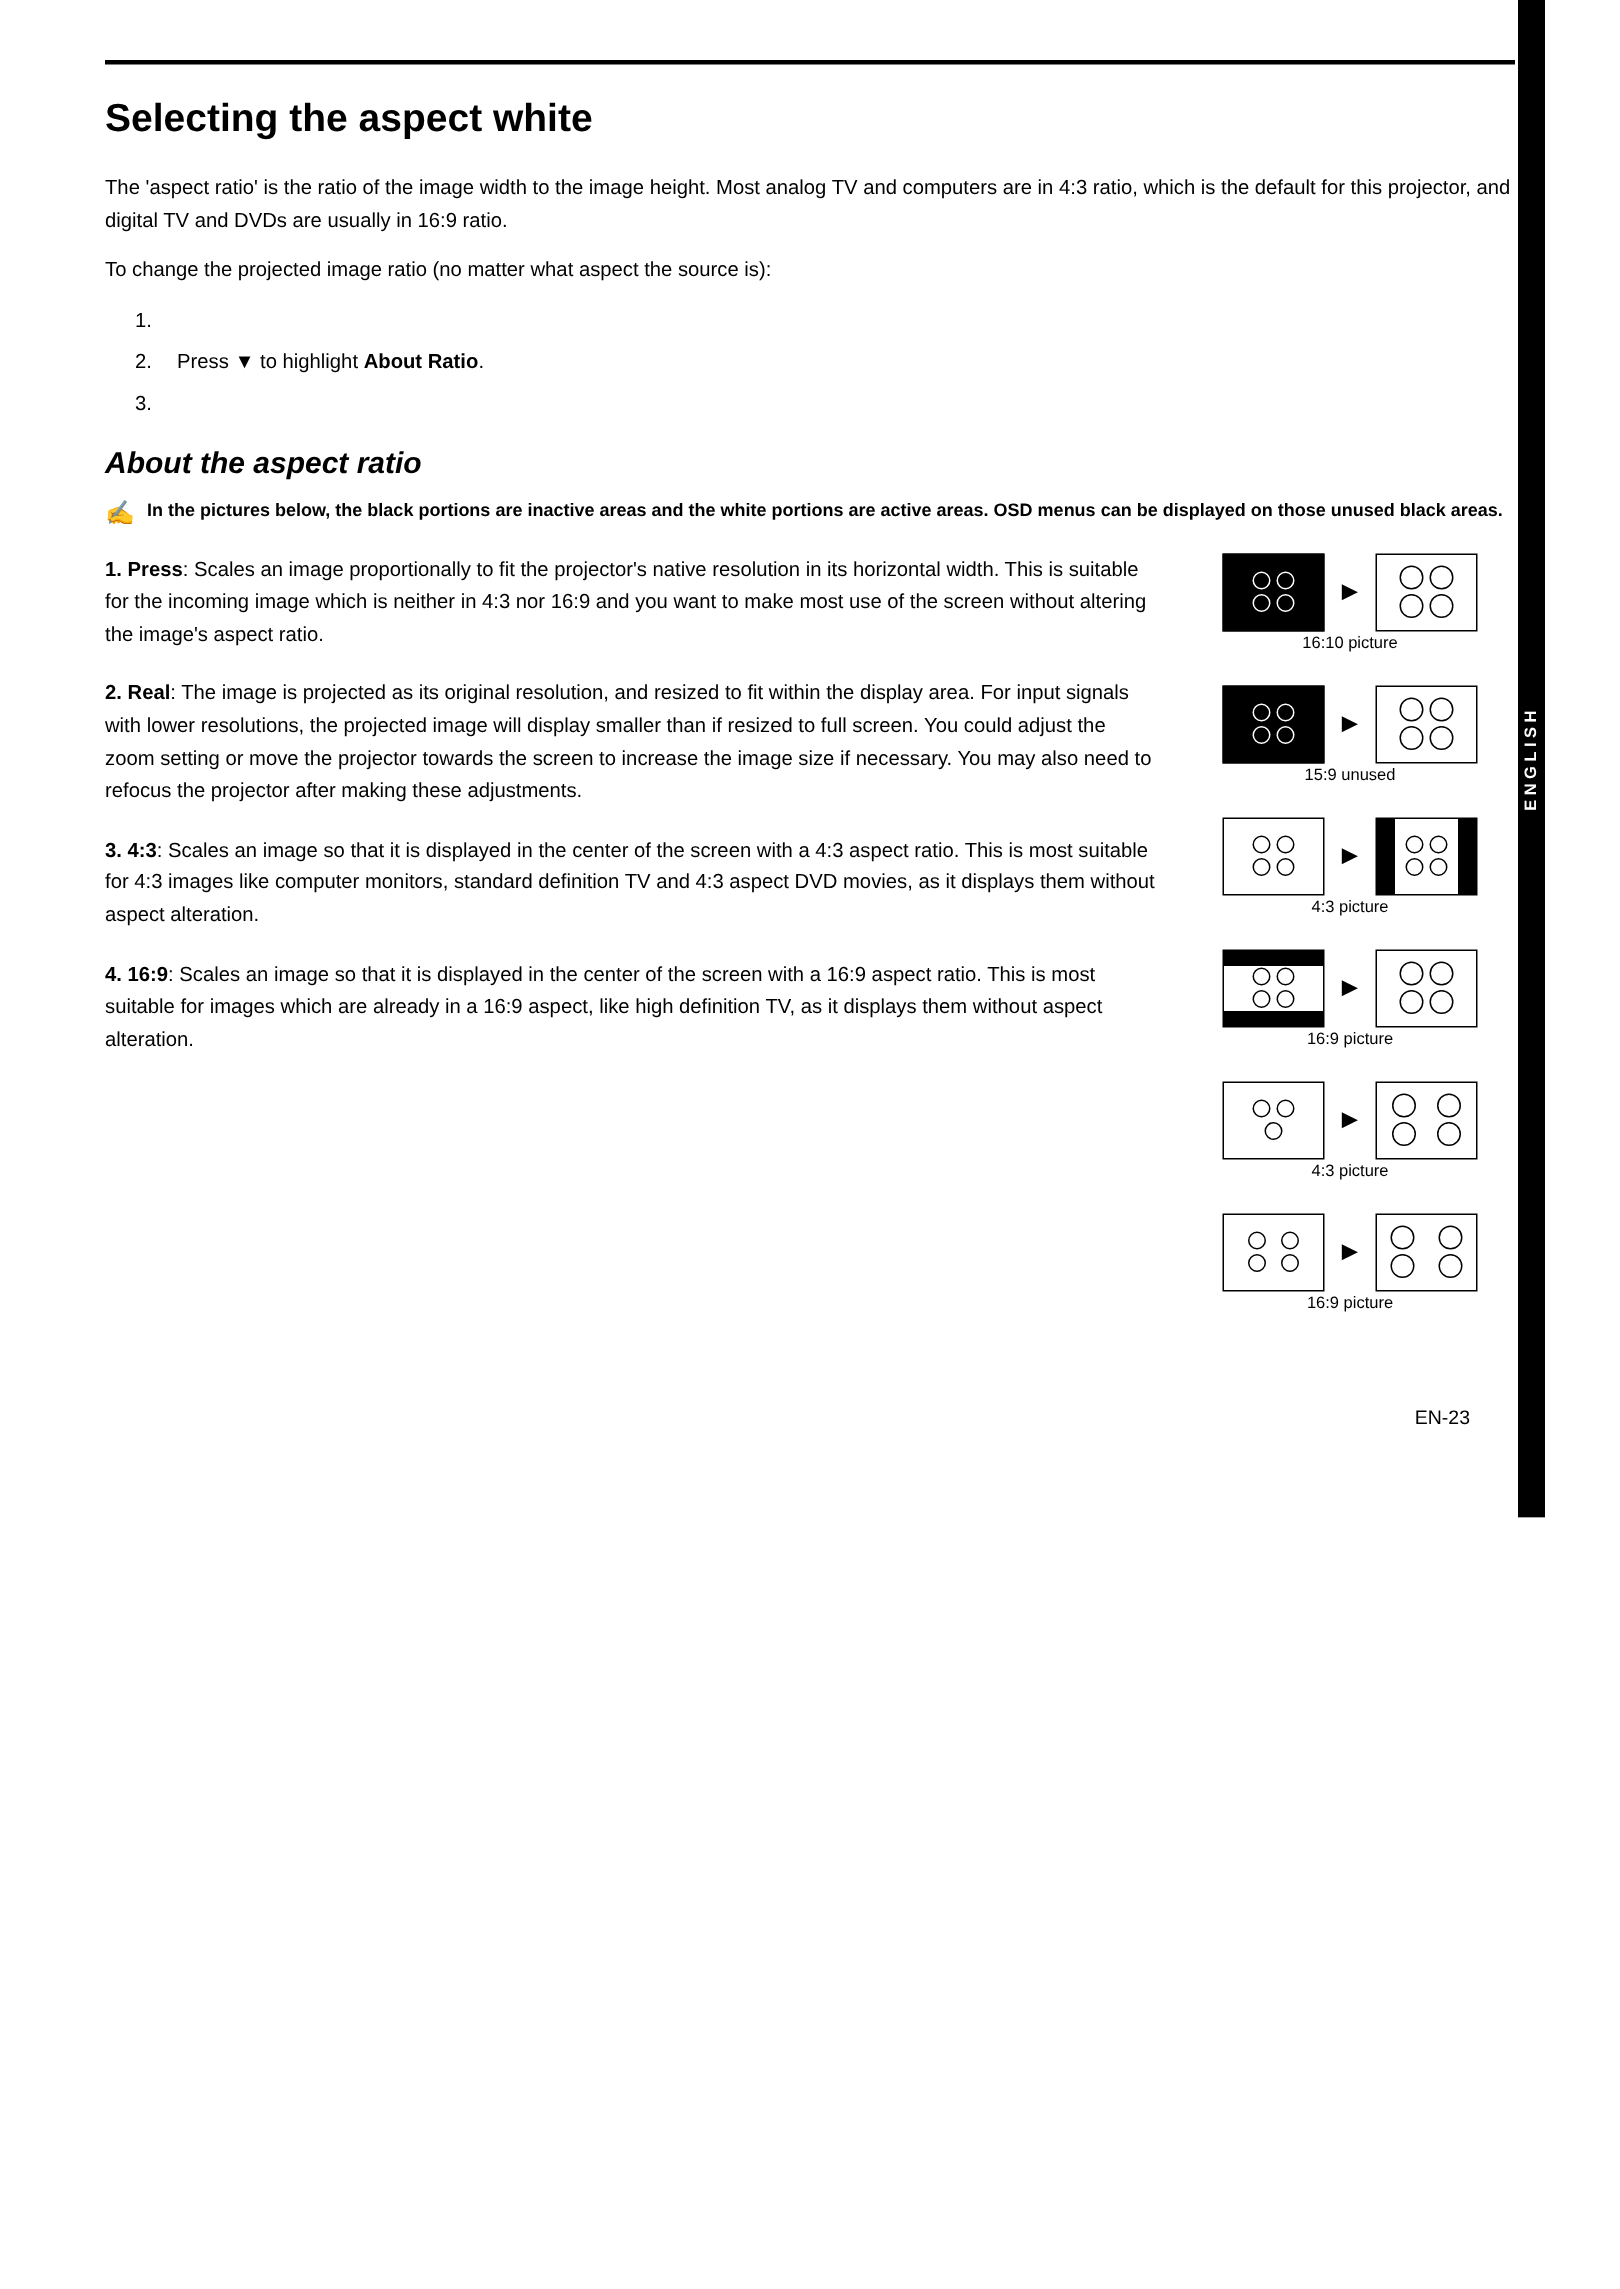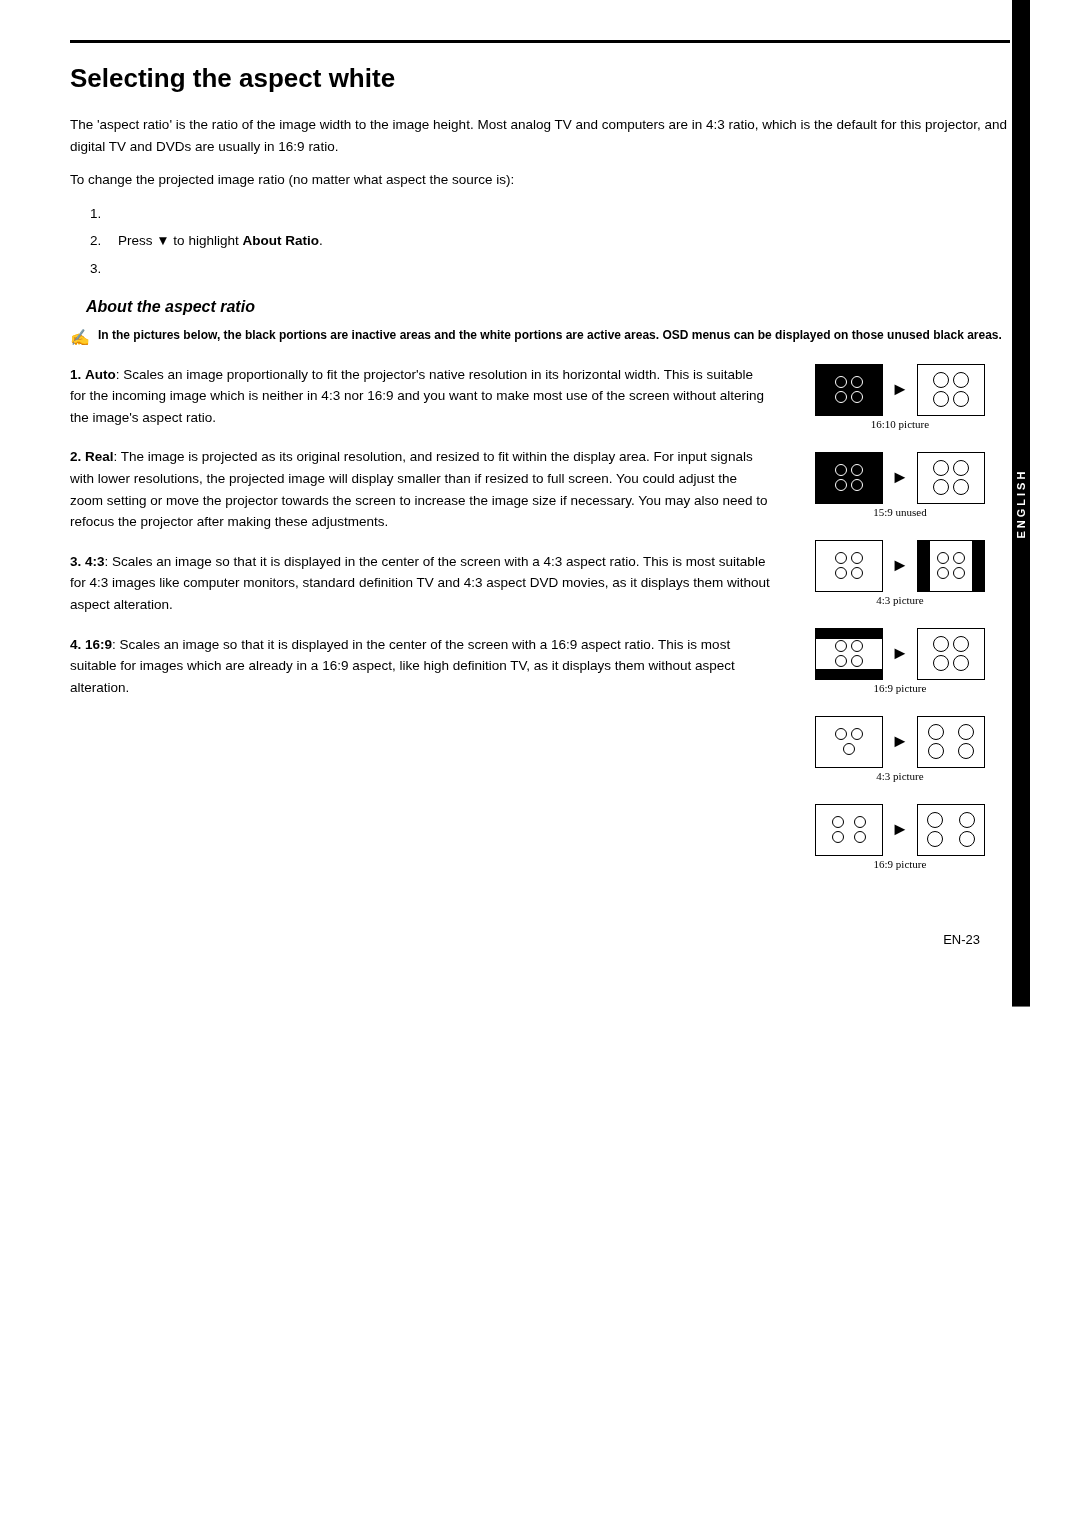--- a/index.html
+++ b/index.html
@@ -72,24 +72,24 @@
       gap: 8px;
     }
 
     .numbered-list li .num {
       min-width: 20px;
       font-weight: normal;
     }
 
     
     .section-heading {
-      font-size: 16px;
+      font-size: 20px;
       font-weight: bold;
       font-style: italic;
-      margin: 18px 0 10px 16px;
+      margin: 18px 0 10px 0;
     }
 
     .note-box {
       display: flex;
       align-items: flex-start;
       gap: 8px;
       margin-bottom: 14px;
       font-size: 12px;
       font-weight: bold;
       line-height: 1.5;
@@ -172,21 +172,20 @@
     .arrow {
       font-size: 18px;
       font-weight: bold;
     }
 
     .diagram-label {
       font-size: 11px;
       text-align: center;
       margin-top: 2px;
       margin-bottom: 8px;
-      font-family: Liberation Serif, serif;
     }
 
     .diagram-pair {
       display: flex;
       flex-direction: column;
       align-items: center;
       margin-bottom: 14px;
     }
 
     .diagram-pair-row {
@@ -244,21 +243,21 @@
     <span class="note-icon">✍</span>
     <span>In the pictures below, the black portions are inactive areas and the white portions are active areas. OSD menus can be displayed on those unused black areas.</span>
   </div>
 
   <div class="content-with-diagrams">
 
     <div class="text-column">
 
       <div class="desc-item">
         <span class="item-num">1.</span>
-        <strong>Auto</strong>: Scales an image proportionally to fit the projector's native resolution in its horizontal width. This is suitable for the incoming image which is neither in 4:3 nor 16:9 and you want to make most use of the screen without altering the image's aspect ratio.
+        <strong>Press</strong>: Scales an image proportionally to fit the projector's native resolution in its horizontal width. This is suitable for the incoming image which is neither in 4:3 nor 16:9 and you want to make most use of the screen without altering the image's aspect ratio.
       </div>
 
       <div class="desc-item">
         <span class="item-num">2.</span>
         <strong>Real</strong>: The image is projected as its original resolution, and resized to fit within the display area. For input signals with lower resolutions, the projected image will display smaller than if resized to full screen. You could adjust the zoom setting or move the projector towards the screen to increase the image size if necessary. You may also need to refocus the projector after making these adjustments.
       </div>
 
       <div class="desc-item">
         <span class="item-num">3.</span>
         <strong>4:3</strong>: Scales an image so that it is displayed in the center of the screen with a 4:3 aspect ratio. This is most suitable for 4:3 images like computer monitors, standard definition TV and 4:3 aspect DVD movies, as it displays them without aspect alteration.

